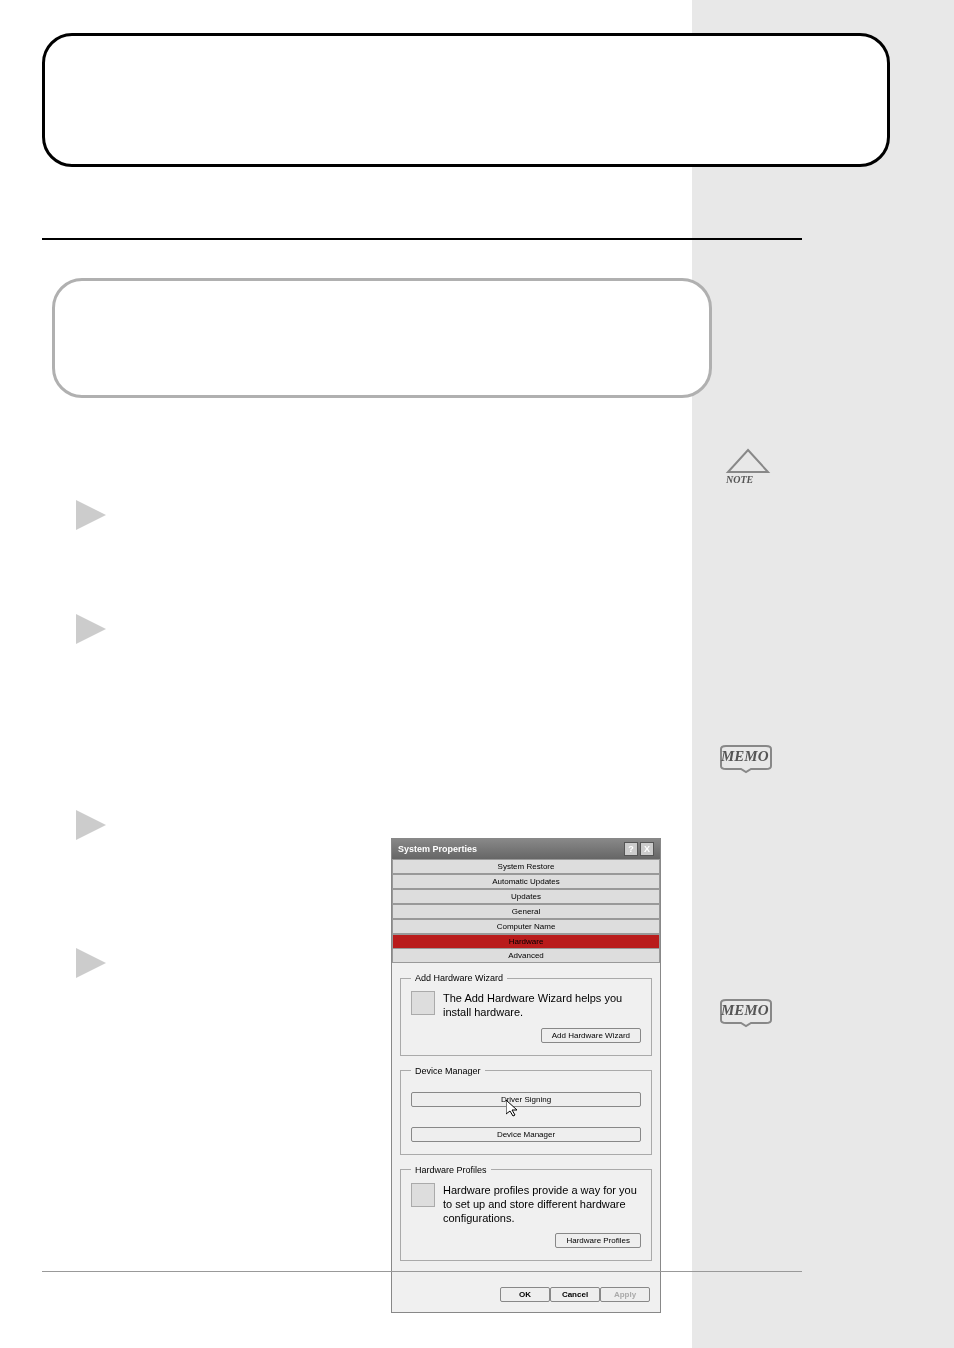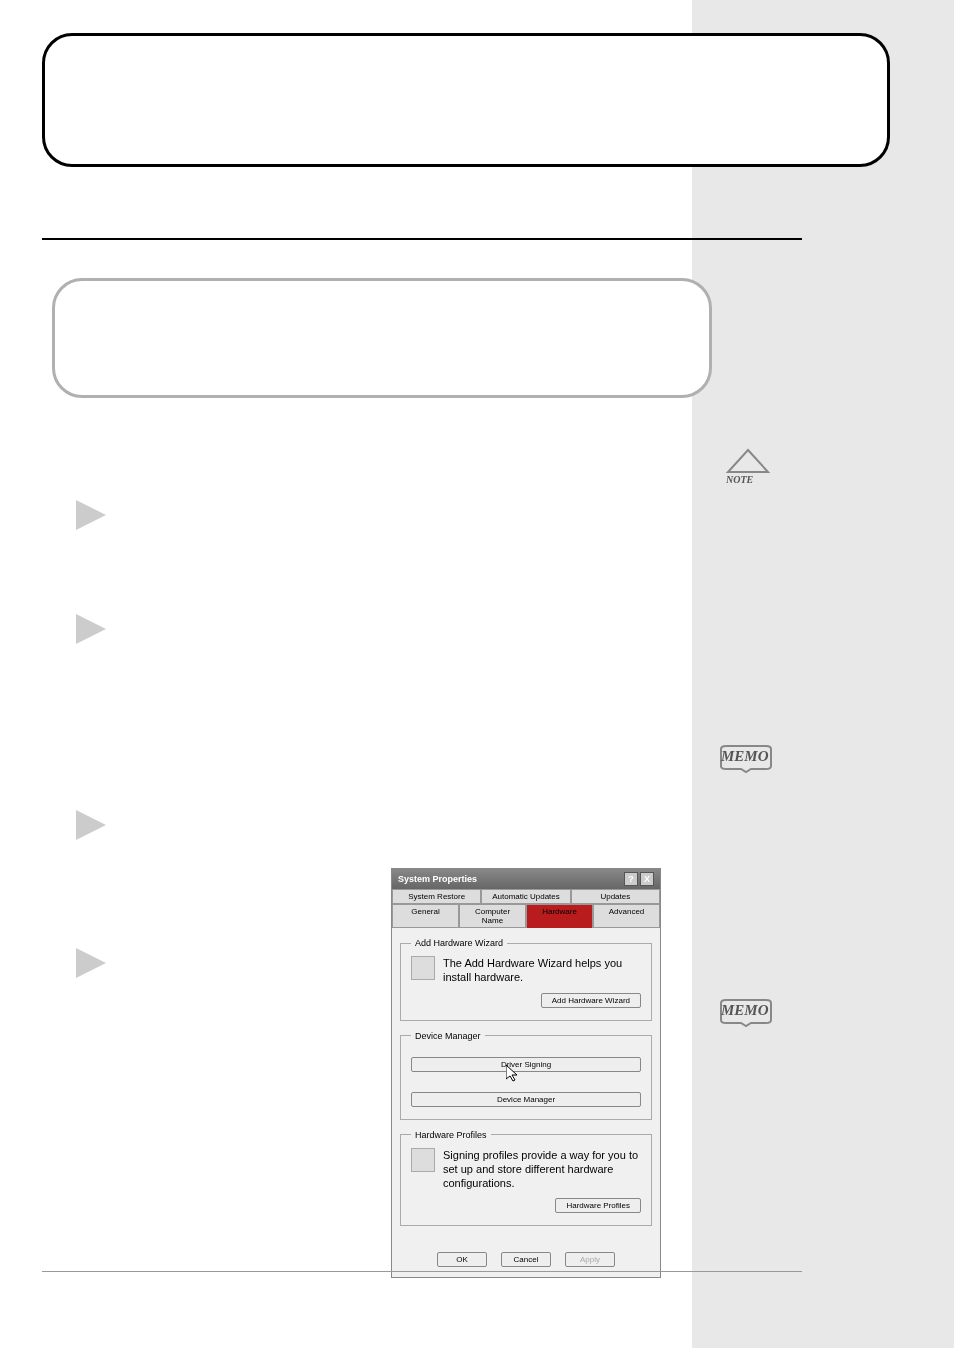--- a/index.html
+++ b/index.html
@@ -10,38 +10,38 @@
     .hr-top { position: absolute; left: 42px; top: 238px; width: 760px; height: 2px; background: #000; }
     .hr-bottom { position: absolute; left: 42px; top: 1271px; width: 760px; height: 1px; background: #999; }
     .arrow { position: absolute; width: 0; height: 0; border-top: 15px solid transparent; border-bottom: 15px solid transparent; border-left: 30px solid #ccc; }
     .arrow1 { left: 76px; top: 500px; }
     .arrow2 { left: 76px; top: 614px; }
     .arrow3 { left: 76px; top: 810px; }
     .arrow4 { left: 76px; top: 948px; }
     .note-badge { position: absolute; right: 178px; top: 448px; }
     .memo-badge1 { position: absolute; right: 178px; top: 744px; }
     .memo-badge2 { position: absolute; right: 178px; top: 998px; }
-    .dialog { position: absolute; left: 391px; top: 838px; width: 270px; background: #f0f0f0; border: 1px solid #888; font-size: 9px; margin-top: 30px; }
+    .dialog { position: absolute; left: 391px; top: 838px; width: 270px; background: #f0f0f0; border: 1px solid #888; font-size: 9px; }
     .titlebar { background: linear-gradient(#888,#666); color: #fff; padding: 3px 6px; font-weight: bold; display: flex; justify-content: space-between; align-items: center; }
     .titlebar-icons { display: flex; gap: 2px; }
     .tb-icon { width: 14px; height: 14px; background: #ccc; border: 1px solid #555; display: flex; align-items: center; justify-content: center; font-size: 9px; }
     .tabstrip { display: flex; background: #e0e0e0; }
-    .tabrow { display: flex; width: 100%; }
+    .tabrow { display: flex; width: 100%; flex-direction: column; }
     .tab { flex: 1; text-align: center; padding: 2px 4px; border: 1px solid #999; background: #ddd; font-size: 8px; }
     .tab.active { background: #b91c1c; font-weight: normal; border-bottom: none; }
     .tab-content { padding: 10px 8px; }
     fieldset { border: 1px solid #aaa; padding: 8px 10px 12px; margin-bottom: 10px; position: relative; }
     legend { font-size: 9px; padding: 0 4px; }
     .fset-row { display: flex; align-items: flex-start; gap: 8px; }
     .fset-icon { width: 24px; height: 24px; background: #ddd; border: 1px solid #aaa; flex-shrink: 0; }
     .fset-text { font-size: 11px; line-height: 1.3; }
     .fset-btnrow { text-align: right; margin-top: 8px; }
     .fset-btnrow.center { text-align: center; display: flex; justify-content: center; gap: 20px; }
     .winbtn { display: inline-block; padding: 2px 10px; border: 1px solid #888; background: #eee; font-size: 8px; border-radius: 2px; }
-    .bottom-btnrow { display: flex; justify-content: center; gap: 14px; padding: 6px 10px 10px; }
+    .bottom-btnrow { display: flex; justify-content: flex-end; gap: 0; padding: 6px 10px 10px; font-weight: bold; }
     .bottom-btnrow .winbtn { min-width: 50px; text-align: center; }
     .winbtn.disabled { color: #aaa; }
     .cursor { position: absolute; width: 12px; height: 18px; pointer-events: none; }
   </style>
 </head>
 <body>
 
 <div class="sidebar-gray"></div>
 
 <div class="outer-box"></div>
@@ -119,21 +119,21 @@
         <svg class="cursor" style="left:95px;top:8px;">
           <polygon points="0,0 0,14 4,11 7,16 9,15 6,10 11,10" fill="#fff" stroke="#000" stroke-width="1"></polygon>
         </svg>
       </div>
     </fieldset>
 
     <fieldset>
       <legend>Hardware Profiles</legend>
       <div class="fset-row">
         <div class="fset-icon"></div>
-        <div class="fset-text">Signing profiles provide a way for you to set up and store different hardware configurations.</div>
+        <div class="fset-text">Hardware profiles provide a way for you to set up and store different hardware configurations.</div>
       </div>
       <div class="fset-btnrow">
         <span class="winbtn">Hardware Profiles</span>
       </div>
     </fieldset>
 
   </div>
 
   <div class="bottom-btnrow">
     <span class="winbtn">OK</span>

